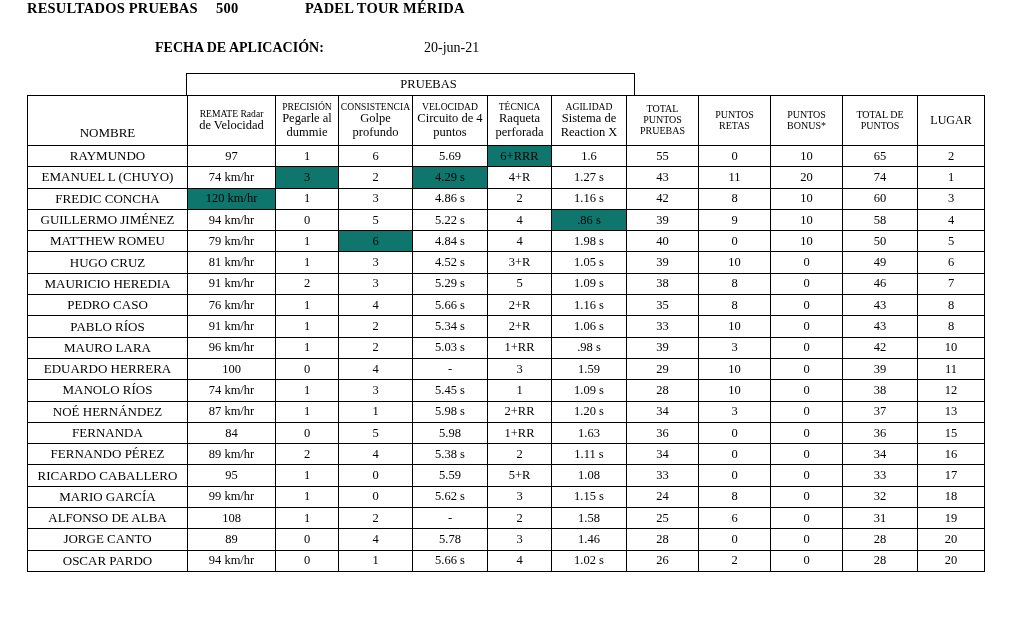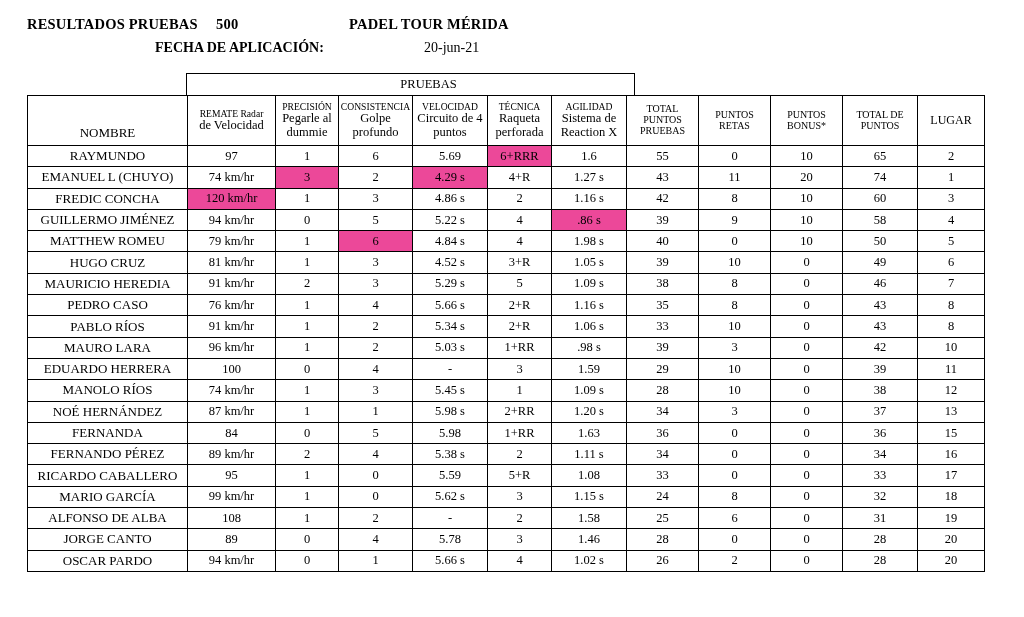--- a/index.html
+++ b/index.html
@@ -16,33 +16,33 @@
     position: relative;
   }
   .page {
     position: relative;
     width: 1024px;
     height: 617px;
   }
   
   .hdr {
     position: absolute;
-    top: 16px;
+    top: 0;
     left: 0;
     width: 1024px;
     height: 26px;
     font-family: "Liberation Serif", serif;
     font-weight: bold;
     font-size: 14.5px;
     letter-spacing: 0.2px;
   }
   .hdr span { position: absolute; white-space: nowrap; top: 0; }
   .hdr .h1 { left: 27px; }
   .hdr .h2 { left: 216px; }
-  .hdr .h3 { left: 305px; font-weight: bold; margin-left: 44px; }
+  .hdr .h3 { left: 305px; font-weight: bold; }
   .hdr .h4 { left: 510px; }
 
   .subhdr {
     position: absolute;
     top: 40px;
     left: 0;
     width: 872px;
     height: 22px;
     font-size: 14px;
     font-weight: bold;
@@ -122,21 +122,21 @@
     font-size: 12px;
   }
   tbody td {
     height: 21.3px;
     font-size: 12.8px;
   }
   tbody td.nm {
     font-size: 13px;
   }
   td.hl {
-    background: #ec4899;
+    background: #0f766e;
     font-weight: bold;
   }
 </style>
 </head>
 <body>
 
 <div class="page">
 
   <div class="hdr">
     <span class="h1">RESULTADOS PRUEBAS</span>

